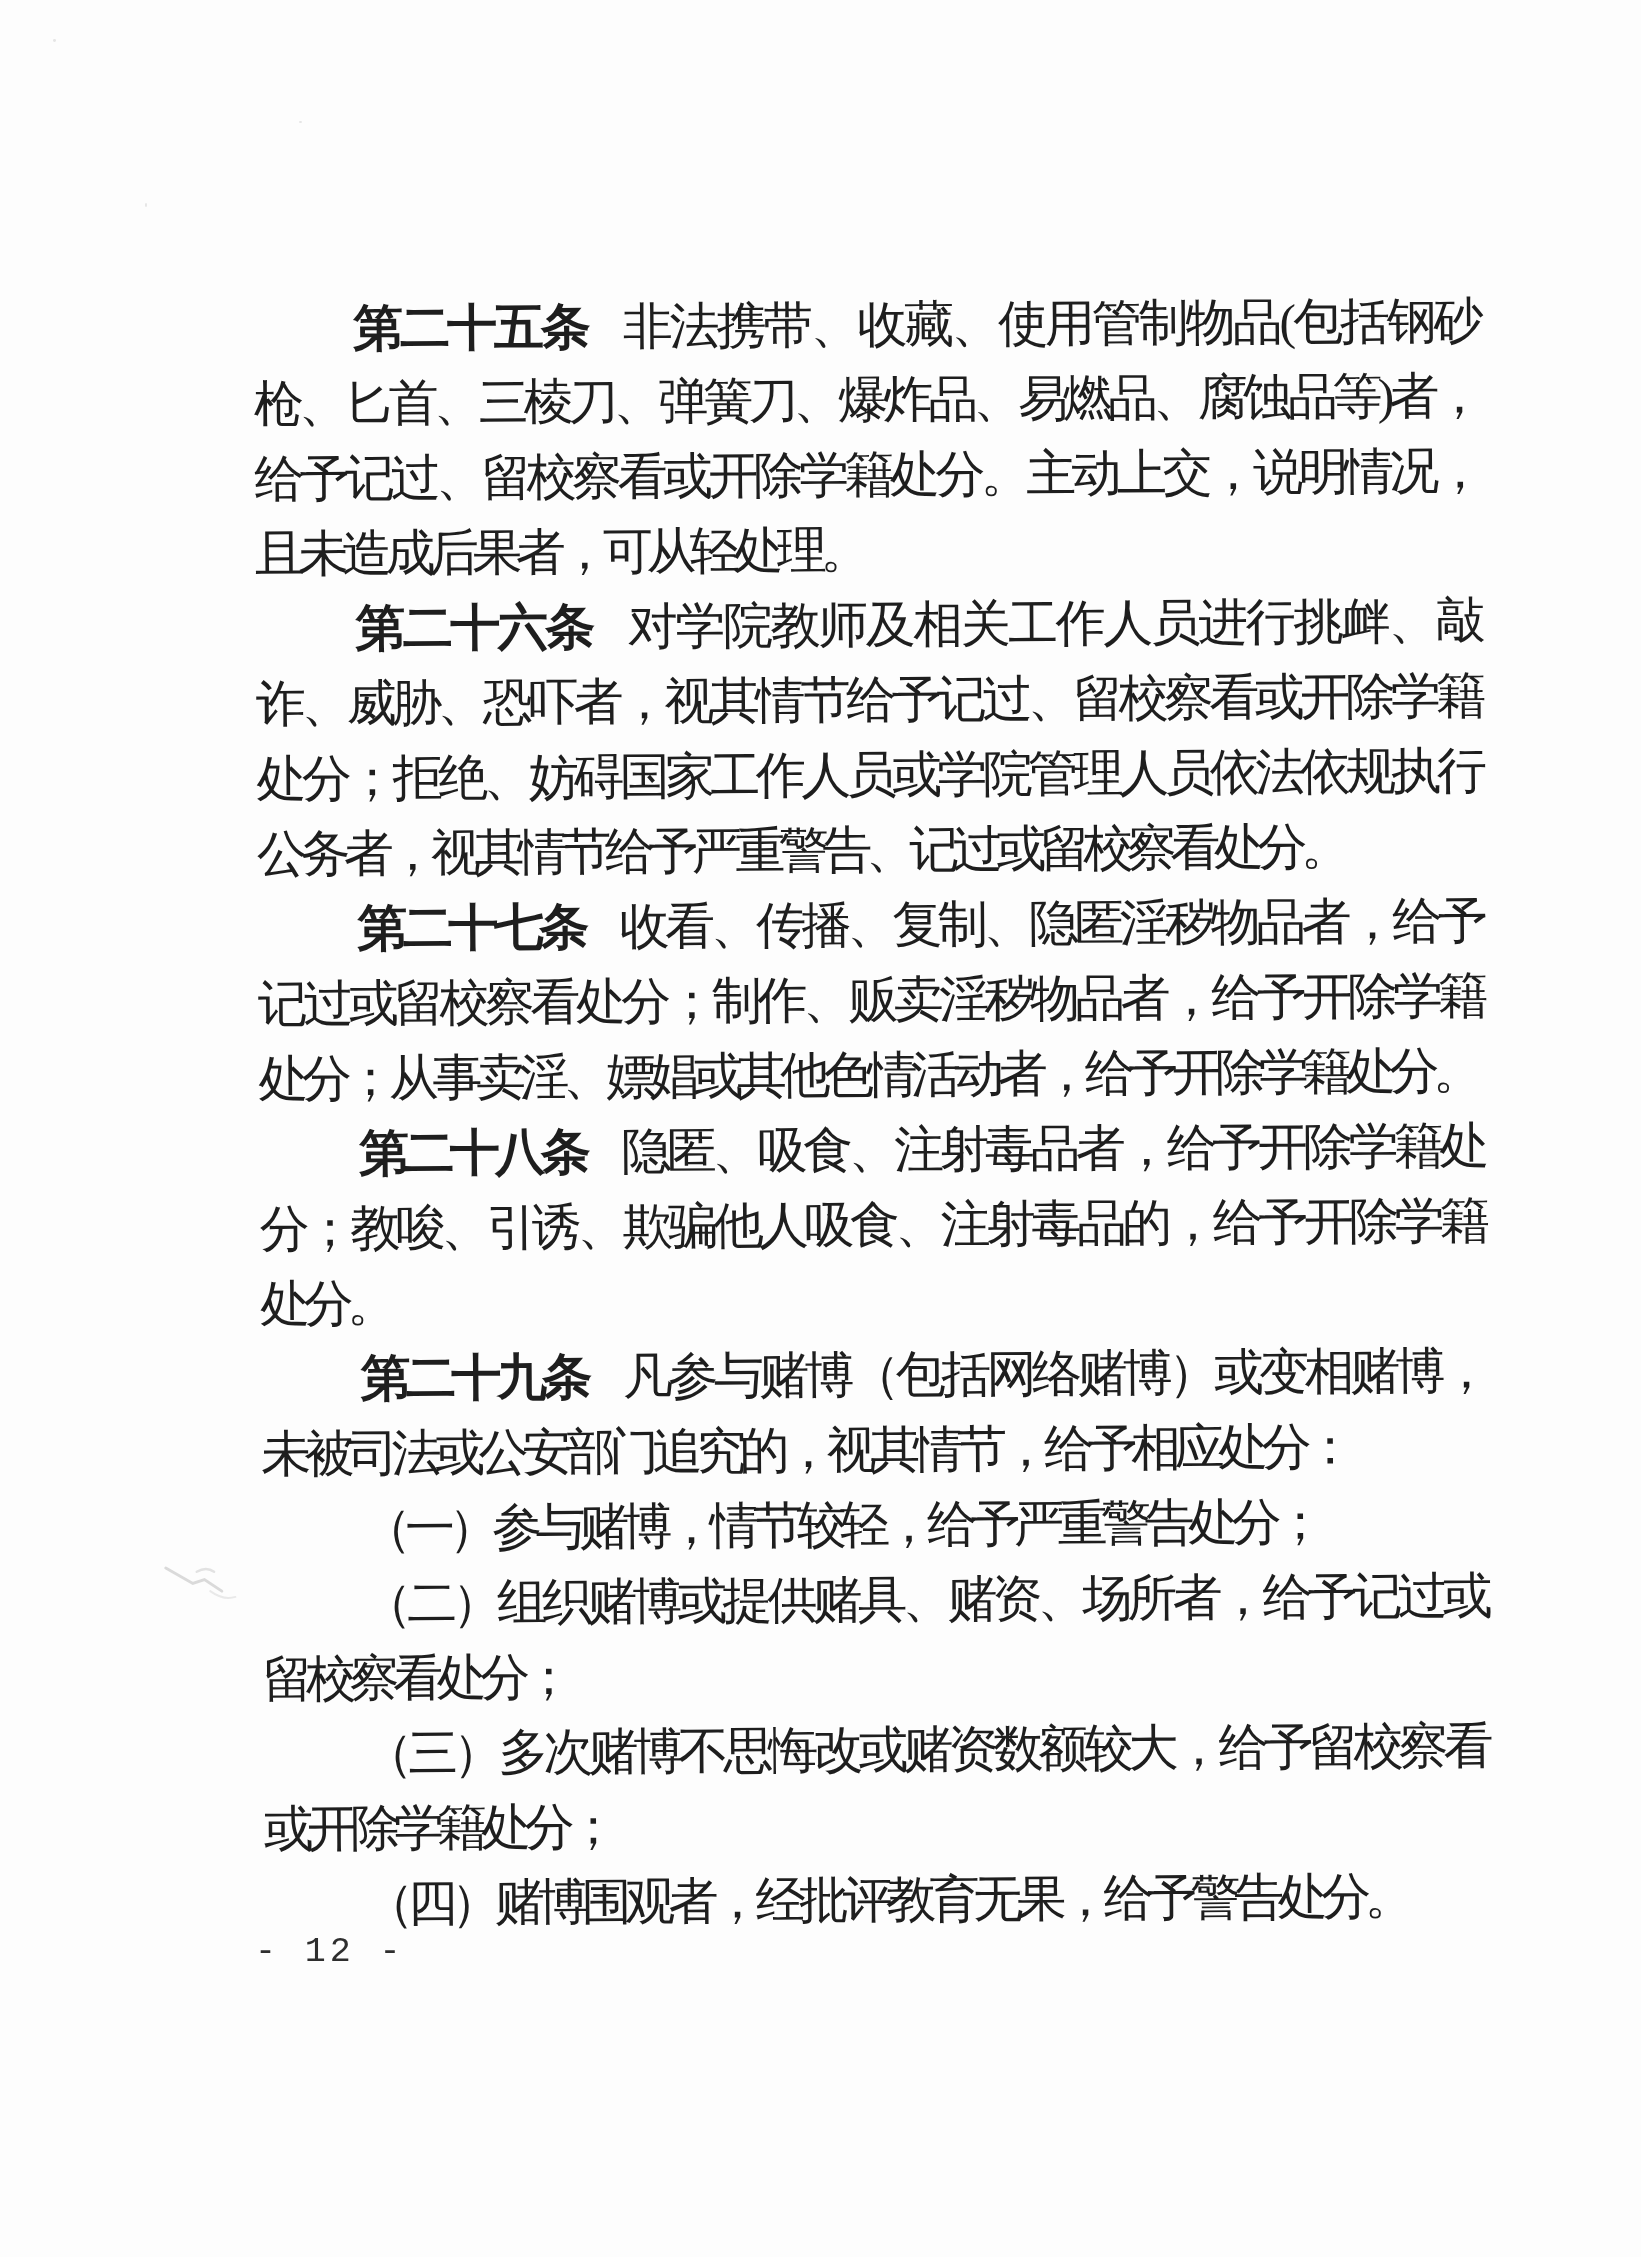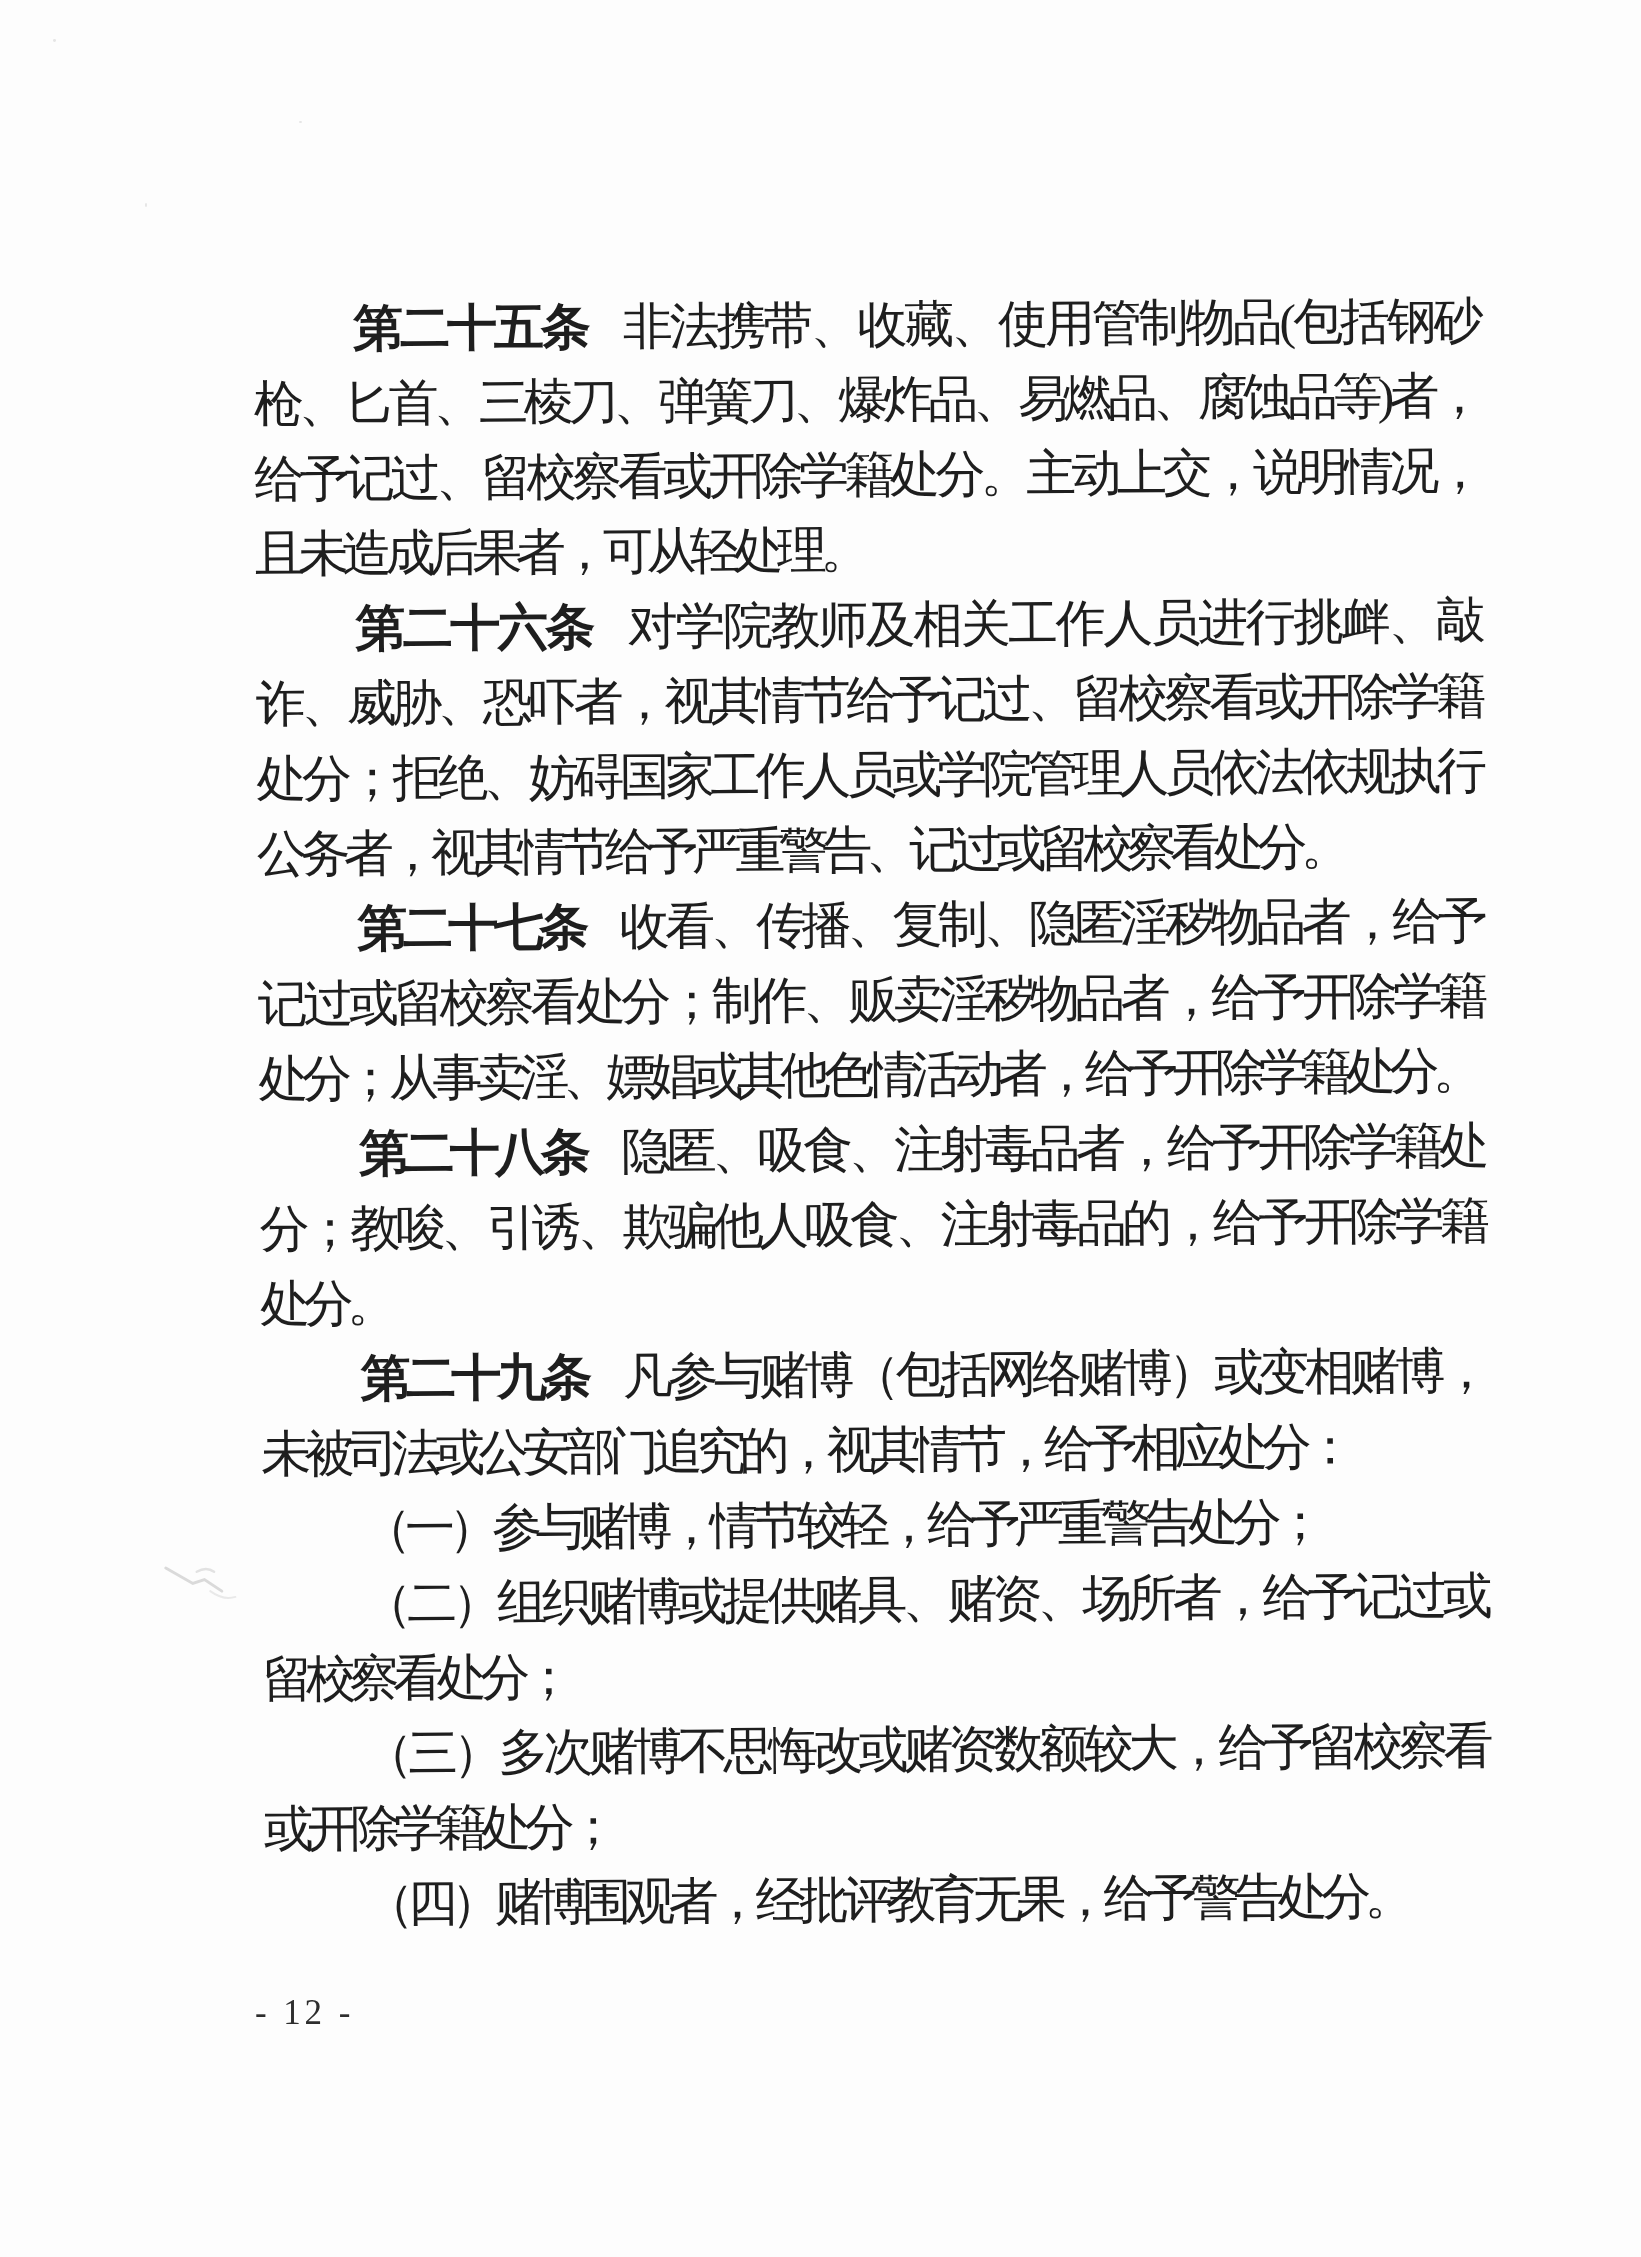--- a/index.html
+++ b/index.html
@@ -42,25 +42,26 @@
   }
   .line.fill { text-align-last: justify; }
   .line.indent { text-indent: 100px; }
   .head {
     font-weight: bold;
     margin-right: 0.7em;
   }
   .page-num {
     position: absolute;
     left: 255px;
-    top: 1992px;
+    top: 1931px;
     font-size: 35px;
     line-height: 42px;
     letter-spacing: 3.9px;
     color: #2e2e2e;
+    font-family: Liberation Mono, monospace;
   }
   .smudge {
     position: absolute;
     left: 154px;
     top: 1537px;
     width: 126px;
     height: 87px;
     opacity: 0.45;
     pointer-events: none;
   }

